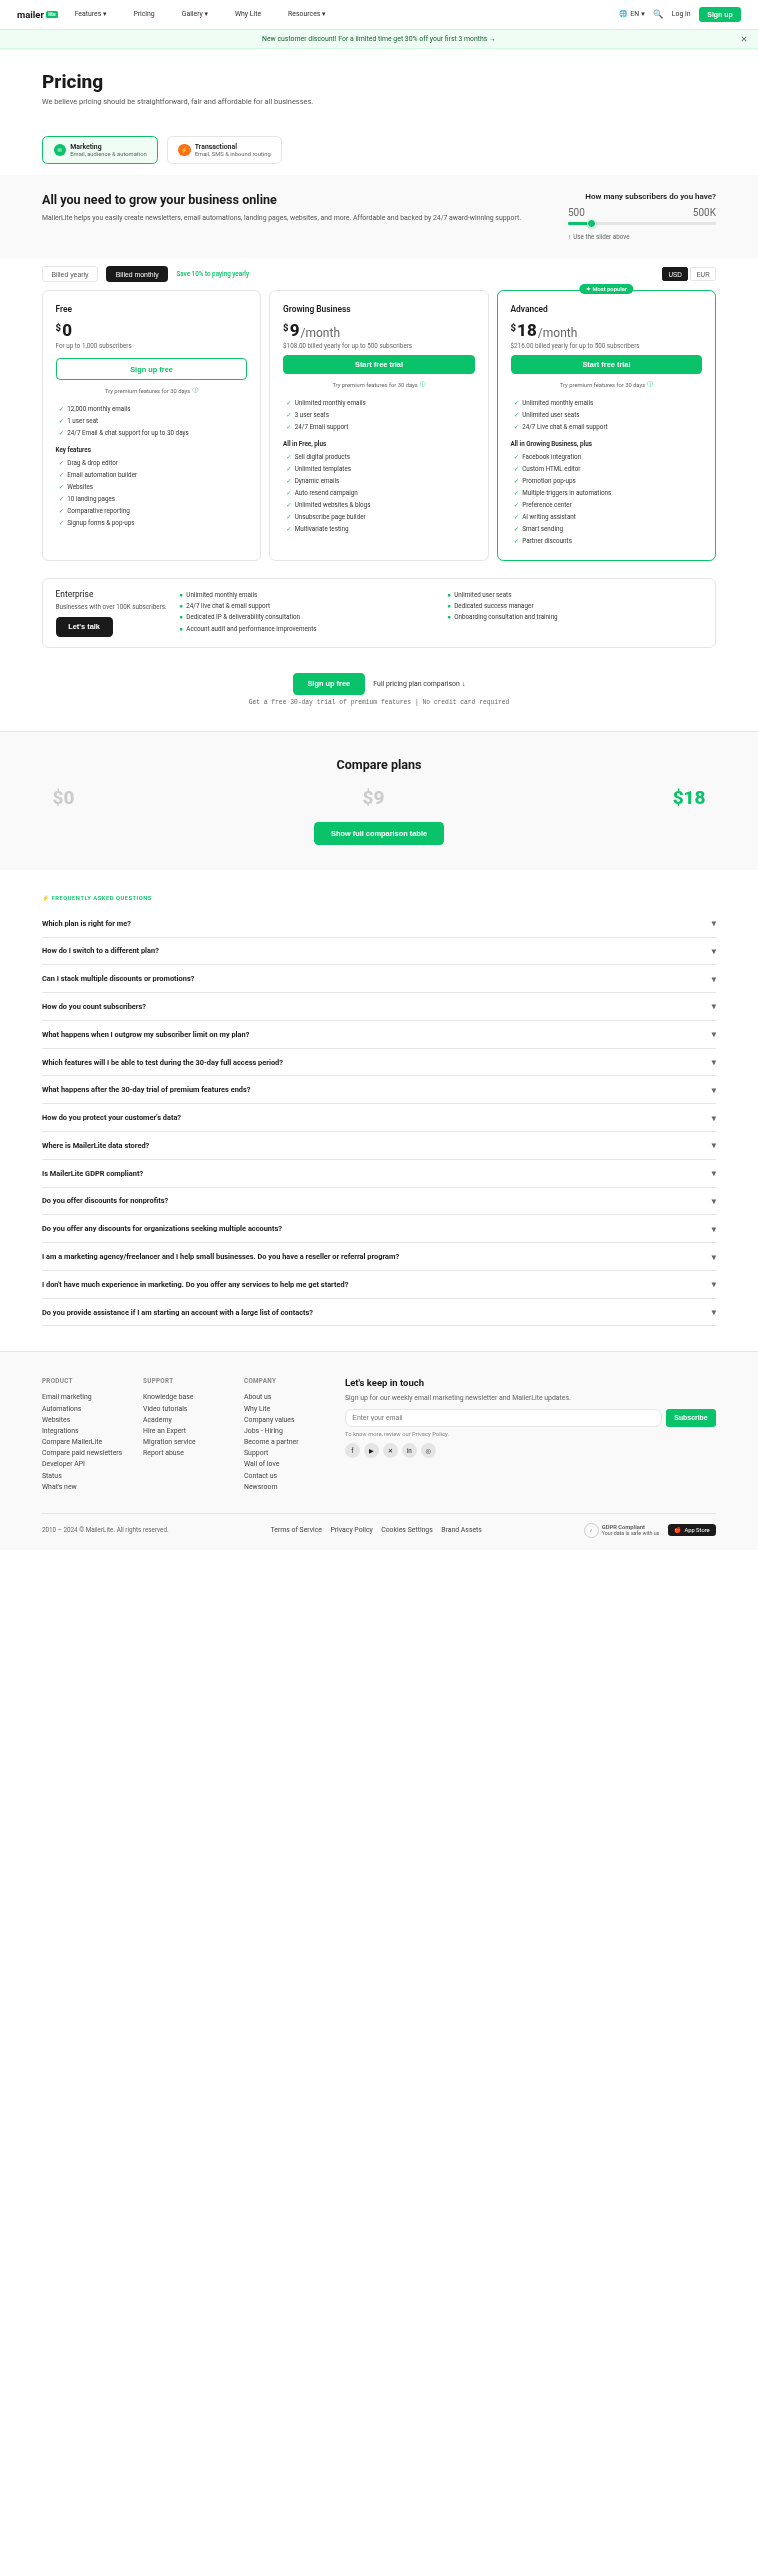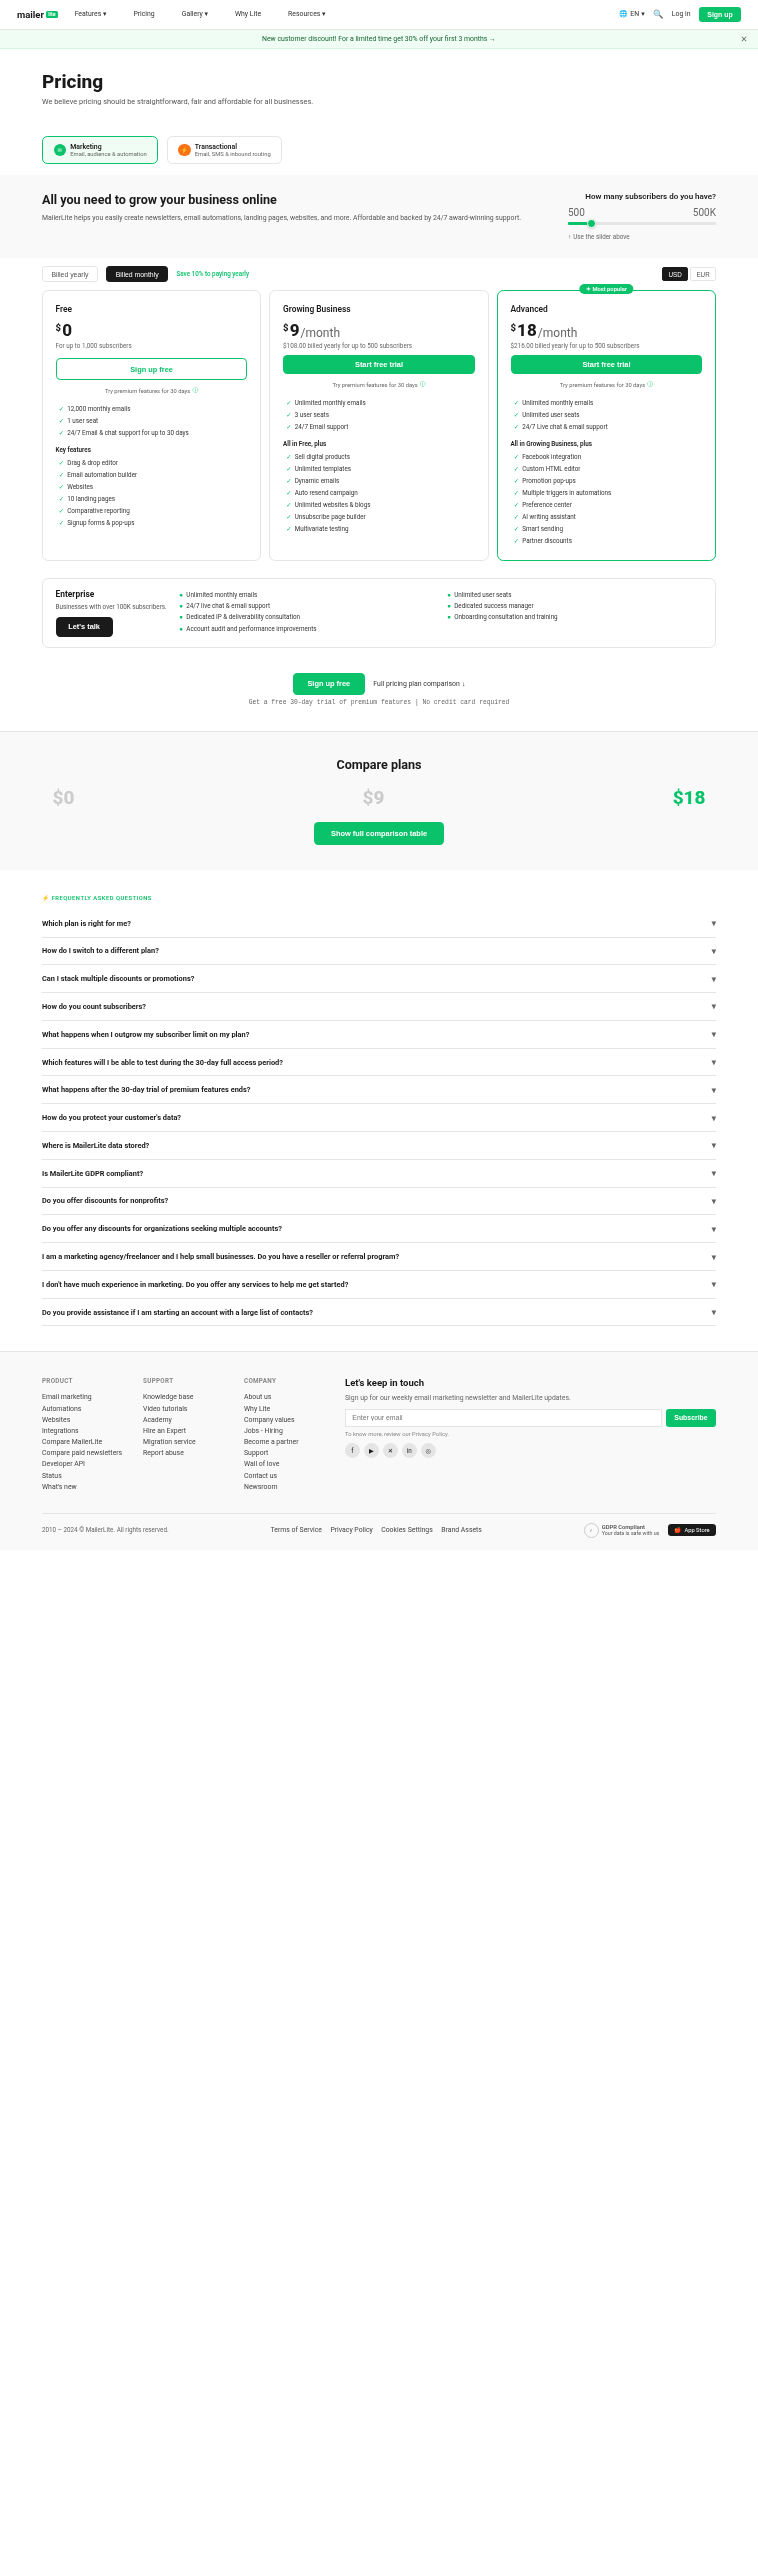--- a/index.html
+++ b/index.html
@@ -74,21 +74,21 @@
     .card-btn.green { background: #09c269; color: #fff; }
     .trial-note { font-size: 5.8px; color: #666; text-align: center; margin-bottom: 8.4px; display: flex; align-items: center; justify-content: center; gap: 2.1px; }
     .feature-list { list-style: none; font-size: 6.3px; color: #333; }
     .feature-list li { padding: 1.6px 0; display: flex; align-items: flex-start; gap: 3.2px; line-height: 1.4; }
     .feature-list li::before { content: ''; flex-shrink: 0; }
     .feature-section-title { font-size: 6.3px; font-weight: 600; margin: 6.3px 0 3.2px; }
 
     
     .enterprise-row { margin: 0 42px; border: 0.5px solid #e5e5e5; border-radius: 6.3px; padding: 10.5px 12.6px; display: flex; align-items: flex-start; gap: 12.6px; margin-bottom: 12.6px; }
     .enterprise-left { min-width: 84px; }
-    .enterprise-name { font-size: 8.4px; font-weight: 700; margin-bottom: 3.2px; }
+    .enterprise-name { font-size: 8.4px; font-weight: 400; margin-bottom: 3.2px; }
     .enterprise-sub { font-size: 6.3px; color: #555; margin-bottom: 6.3px; }
     .enterprise-btn { background: #1a1a1a; color: #fff; border: none; border-radius: 4.2px; padding: 5.3px 12.6px; font-size: 7.4px; font-weight: 600; cursor: pointer; }
     .enterprise-features { display: flex; gap: 12.6px; flex: 1; }
     .enterprise-col { flex: 1; }
     .enterprise-feature { font-size: 6.3px; color: #333; padding: 1.6px 0; display: flex; align-items: flex-start; gap: 3.2px; }
     .check-green { color: #09c269; font-weight: bold; }
 
     
     .bottom-cta { text-align: center; padding: 12.6px 42px 25px; border-bottom: 0.5px solid #e5e5e5; }
     .bottom-cta-btns { display: flex; align-items: center; justify-content: center; gap: 8.4px; margin-bottom: 4.2px; }
@@ -110,21 +110,21 @@
 
     
     .footer { background: #f9f9f9; padding: 25px 42px 12.6px; border-top: 0.5px solid #e5e5e5; }
     .footer-grid { display: grid; grid-template-columns: repeat(3, 84px) 1fr; gap: 17px; margin-bottom: 21px; }
     .footer-col-title { font-size: 6.3px; font-weight: 700; text-transform: uppercase; letter-spacing: 0.3px; color: #888; margin-bottom: 6.3px; }
     .footer-link { font-size: 6.9px; color: #444; display: block; padding: 1.6px 0; cursor: pointer; }
     .newsletter-box { }
     .newsletter-title { font-size: 9.5px; font-weight: 700; margin-bottom: 4.2px; }
     .newsletter-sub { font-size: 6.9px; color: #666; margin-bottom: 6.3px; line-height: 1.5; }
     .newsletter-form { display: flex; gap: 4.2px; margin-bottom: 4.2px; }
-    .newsletter-input { flex: 1; border: 0.5px solid #e5e5e5; border-radius: 0; padding: 4.2px 6.3px; font-size: 6.9px; }
+    .newsletter-input { flex: 1; border: 0.5px solid #e5e5e5; border-radius: 7px; padding: 4.2px 6.3px; font-size: 6.9px; }
     .newsletter-btn { background: #09c269; color: #fff; border: none; border-radius: 3.2px; padding: 4.2px 8.4px; font-size: 6.9px; font-weight: 600; cursor: pointer; }
     .newsletter-privacy { font-size: 5.8px; color: #888; margin-bottom: 6.3px; }
     .social-icons { display: flex; gap: 4.2px; }
     .social-icon { width: 14.8px; height: 14.8px; border-radius: 50%; background: #e5e5e5; display: flex; align-items: center; justify-content: center; font-size: 6.3px; cursor: pointer; }
     .footer-bottom { display: flex; align-items: center; justify-content: space-between; border-top: 0.5px solid #e5e5e5; padding-top: 8.4px; font-size: 6.3px; color: #666; }
     .footer-bottom-links { display: flex; gap: 8.4px; }
     .footer-bottom-right { display: flex; align-items: center; gap: 8.4px; }
     .gdpr-badge { display: flex; align-items: center; gap: 3.2px; font-size: 5.8px; color: #555; }
     .gdpr-icon { width: 14.8px; height: 14.8px; border-radius: 50%; border: 0.5px solid #ccc; display: flex; align-items: center; justify-content: center; font-size: 4.2px; color: #555; }
     .appstore-btn { display: flex; align-items: center; gap: 3.2px; background: #1a1a1a; color: #fff; border-radius: 3.2px; padding: 3.2px 6.3px; font-size: 5.8px; cursor: pointer; }

